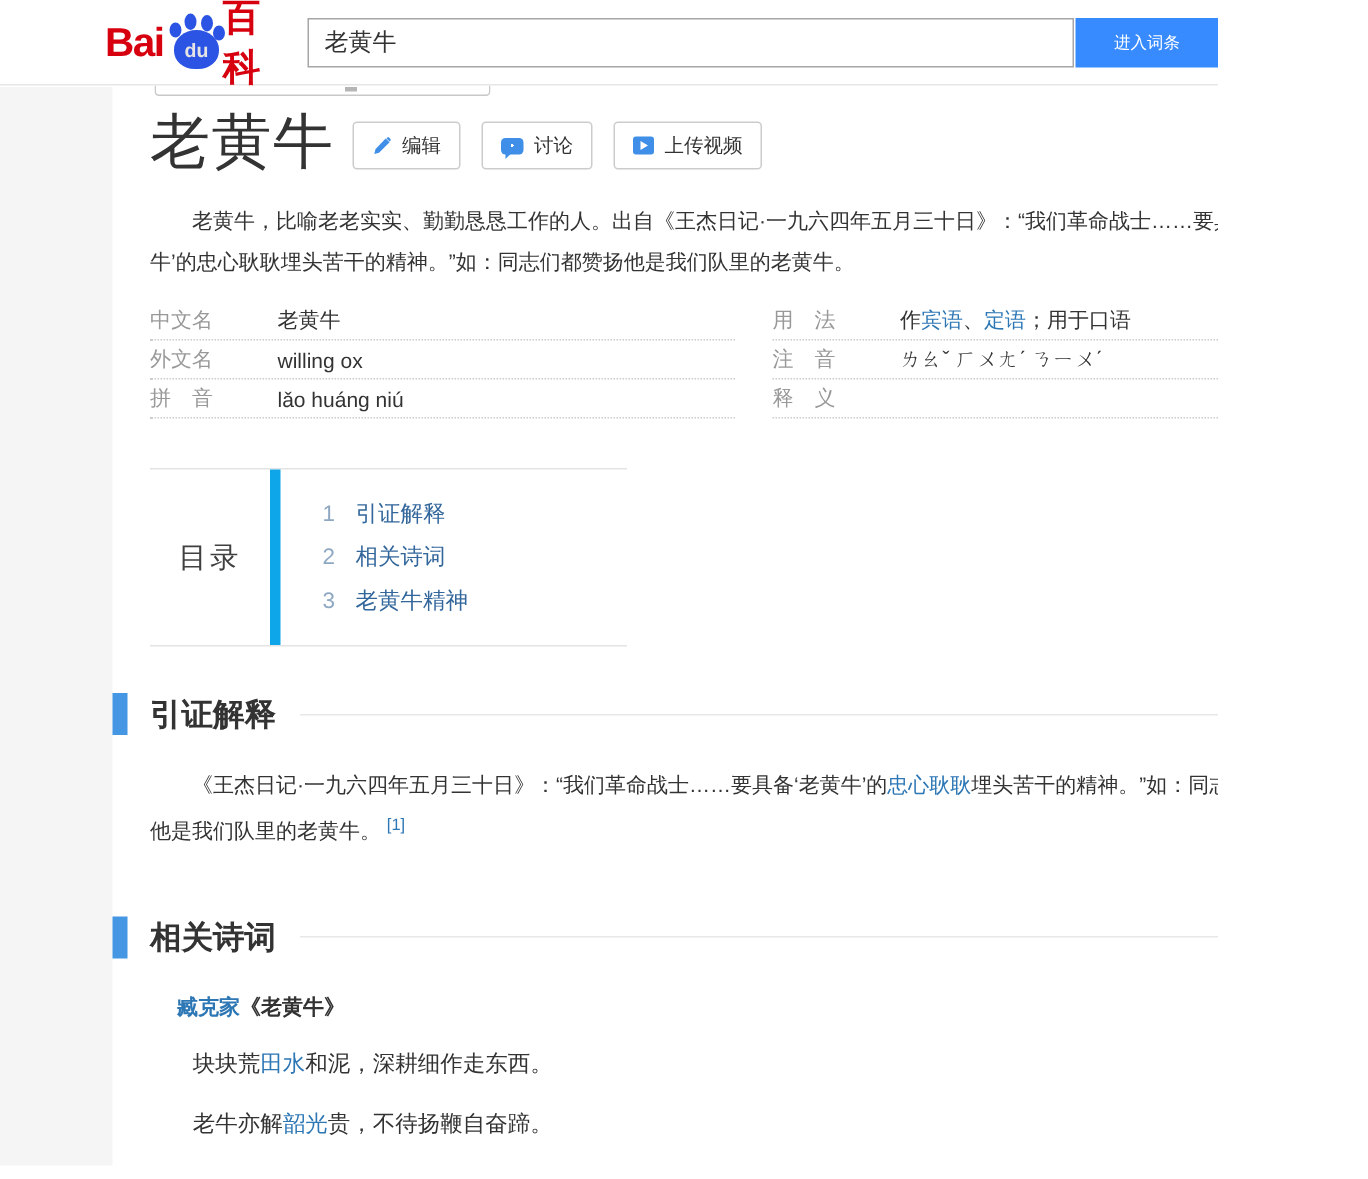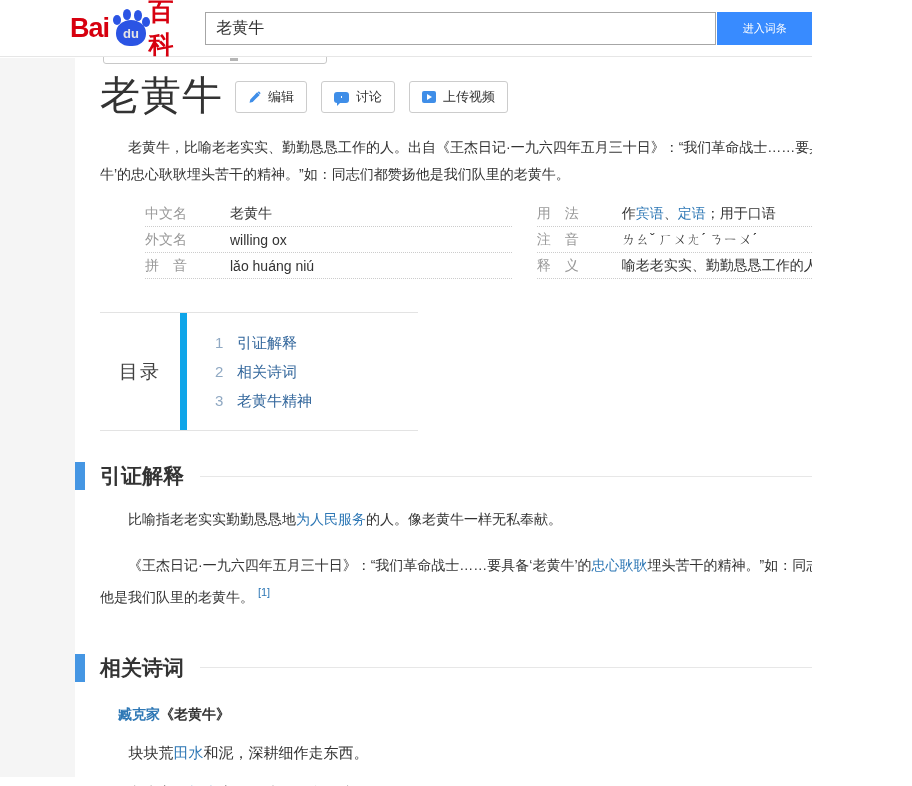--- a/index.html
+++ b/index.html
@@ -42,21 +42,21 @@
   .icon-blue { color:#3f8ee8; }
   .bubble { width:15px; height:11px; background:#3f8ee8; border-radius:3px; position:relative; }
   .bubble .dots { position:absolute; top:4px; left:3px; width:9px; height:2px;
                   background:radial-gradient(circle 1px, #fff 1px, transparent 1px); }
   .bubble:after { content:""; position:absolute; left:3px; bottom:-3px; border:3px solid transparent; border-top-color:#3f8ee8; border-left-color:#3f8ee8; }
   .vid { width:14px; height:12px; background:#3f8ee8; border-radius:2px; display:flex; align-items:center; justify-content:center; }
   .vid .tri { width:0; height:0; border-left:5px solid #fff; border-top:3.5px solid transparent; border-bottom:3.5px solid transparent; margin-left:1px; }
 
   .intro { margin-top:18px; width:784px; font-size:14px; line-height:27px; color:#333; text-indent:2em; }
 
-  .infobox { margin-top:13px; display:flex; font-size:14px;margin-left:45px; }
+  .infobox { margin-top:13px; display:flex; font-size:14px; }
   .ib-col-left { width:390px; margin-right:25px; }
   .ib-col-right { width:365px; }
   .ib-row { display:flex; align-items:center; height:26px; border-bottom:1px dotted #ccc; }
   .ib-label { width:85px; flex-shrink:0; color:#999; }
   .ib-value { color:#333; white-space:nowrap; }
   a.ilink, .ilink { color:#2d77b5; text-decoration:none; cursor:pointer; }
 
   .catalog { margin-top:33px; width:318px; border-top:1px solid #e3e3e3; border-bottom:1px solid #e3e3e3; display:flex; }
   .catalog-label { width:87px; border-right:7px solid #0ea5e9; display:flex; align-items:center; justify-content:center; font-size:19px; color:#404040; letter-spacing:2px; }
   .catalog-list { padding:15px 0 15px 28px; }
@@ -159,21 +159,20 @@
         <div class="ib-row">
           <span class="ib-label">用　法</span>
           <span class="ib-value"><span>作</span><a class="ilink">宾语</a><span>、</span><a class="ilink">定语</a><span>；用于口语</span></span>
         </div>
         <div class="ib-row">
           <span class="ib-label">注　音</span>
           <span class="ib-value">ㄌㄠˇ ㄏㄨㄤˊ ㄋㄧㄨˊ</span>
         </div>
         <div class="ib-row">
           <span class="ib-label">释　义</span>
-          <span class="ib-value">喻老老实实、勤勤恳恳工作的人</span>
         </div>
       </div>
     </div>
 
     <div class="catalog">
       <div class="catalog-label">目录</div>
       <div class="catalog-list">
         <div class="catalog-item">
           <span class="catalog-num">1</span>
           <span class="catalog-link">引证解释</span>
@@ -196,21 +195,20 @@
         <span class="header-line"></span>
         <span class="edit-link">
           <span>
             <svg width="11" height="11" viewBox="0 0 16 16">
                 <path fill="#a5a5a5" d="M11.2 1.6l3.2 3.2-8.6 8.6-3.9 1 .9-4L11.2 1.6zM12.6.9c.4-.4 1-.4 1.4 0l1.1 1.1c.4.4.4 1 0 1.4l-.7.7-2.5-2.5.7-.7z"></path>
               </svg>
           </span>
           <span>编辑</span>
         </span>
       </div>
-      <p class="para"><span>比喻指老老实实勤勤恳恳地</span><a class="ilink">为人民服务</a><span>的人。像老黄牛一样无私奉献。</span></p>
       <p class="para second"><span>《王杰日记·一九六四年五月三十日》：“我们革命战士……要具备‘老黄牛’的</span><a class="ilink">忠心耿耿</a><span>埋头苦干的精神。”如：同志们都赞扬他是我们队里的老黄牛。</span>&nbsp;<sup class="ref">[1]</sup></p>
     </div>
 
     <div class="section">
       <div class="section-header">
         <span class="section-bar"></span>
         <span class="section-title">相关诗词</span>
         <span class="header-line"></span>
         <span class="edit-link">
           <span>

